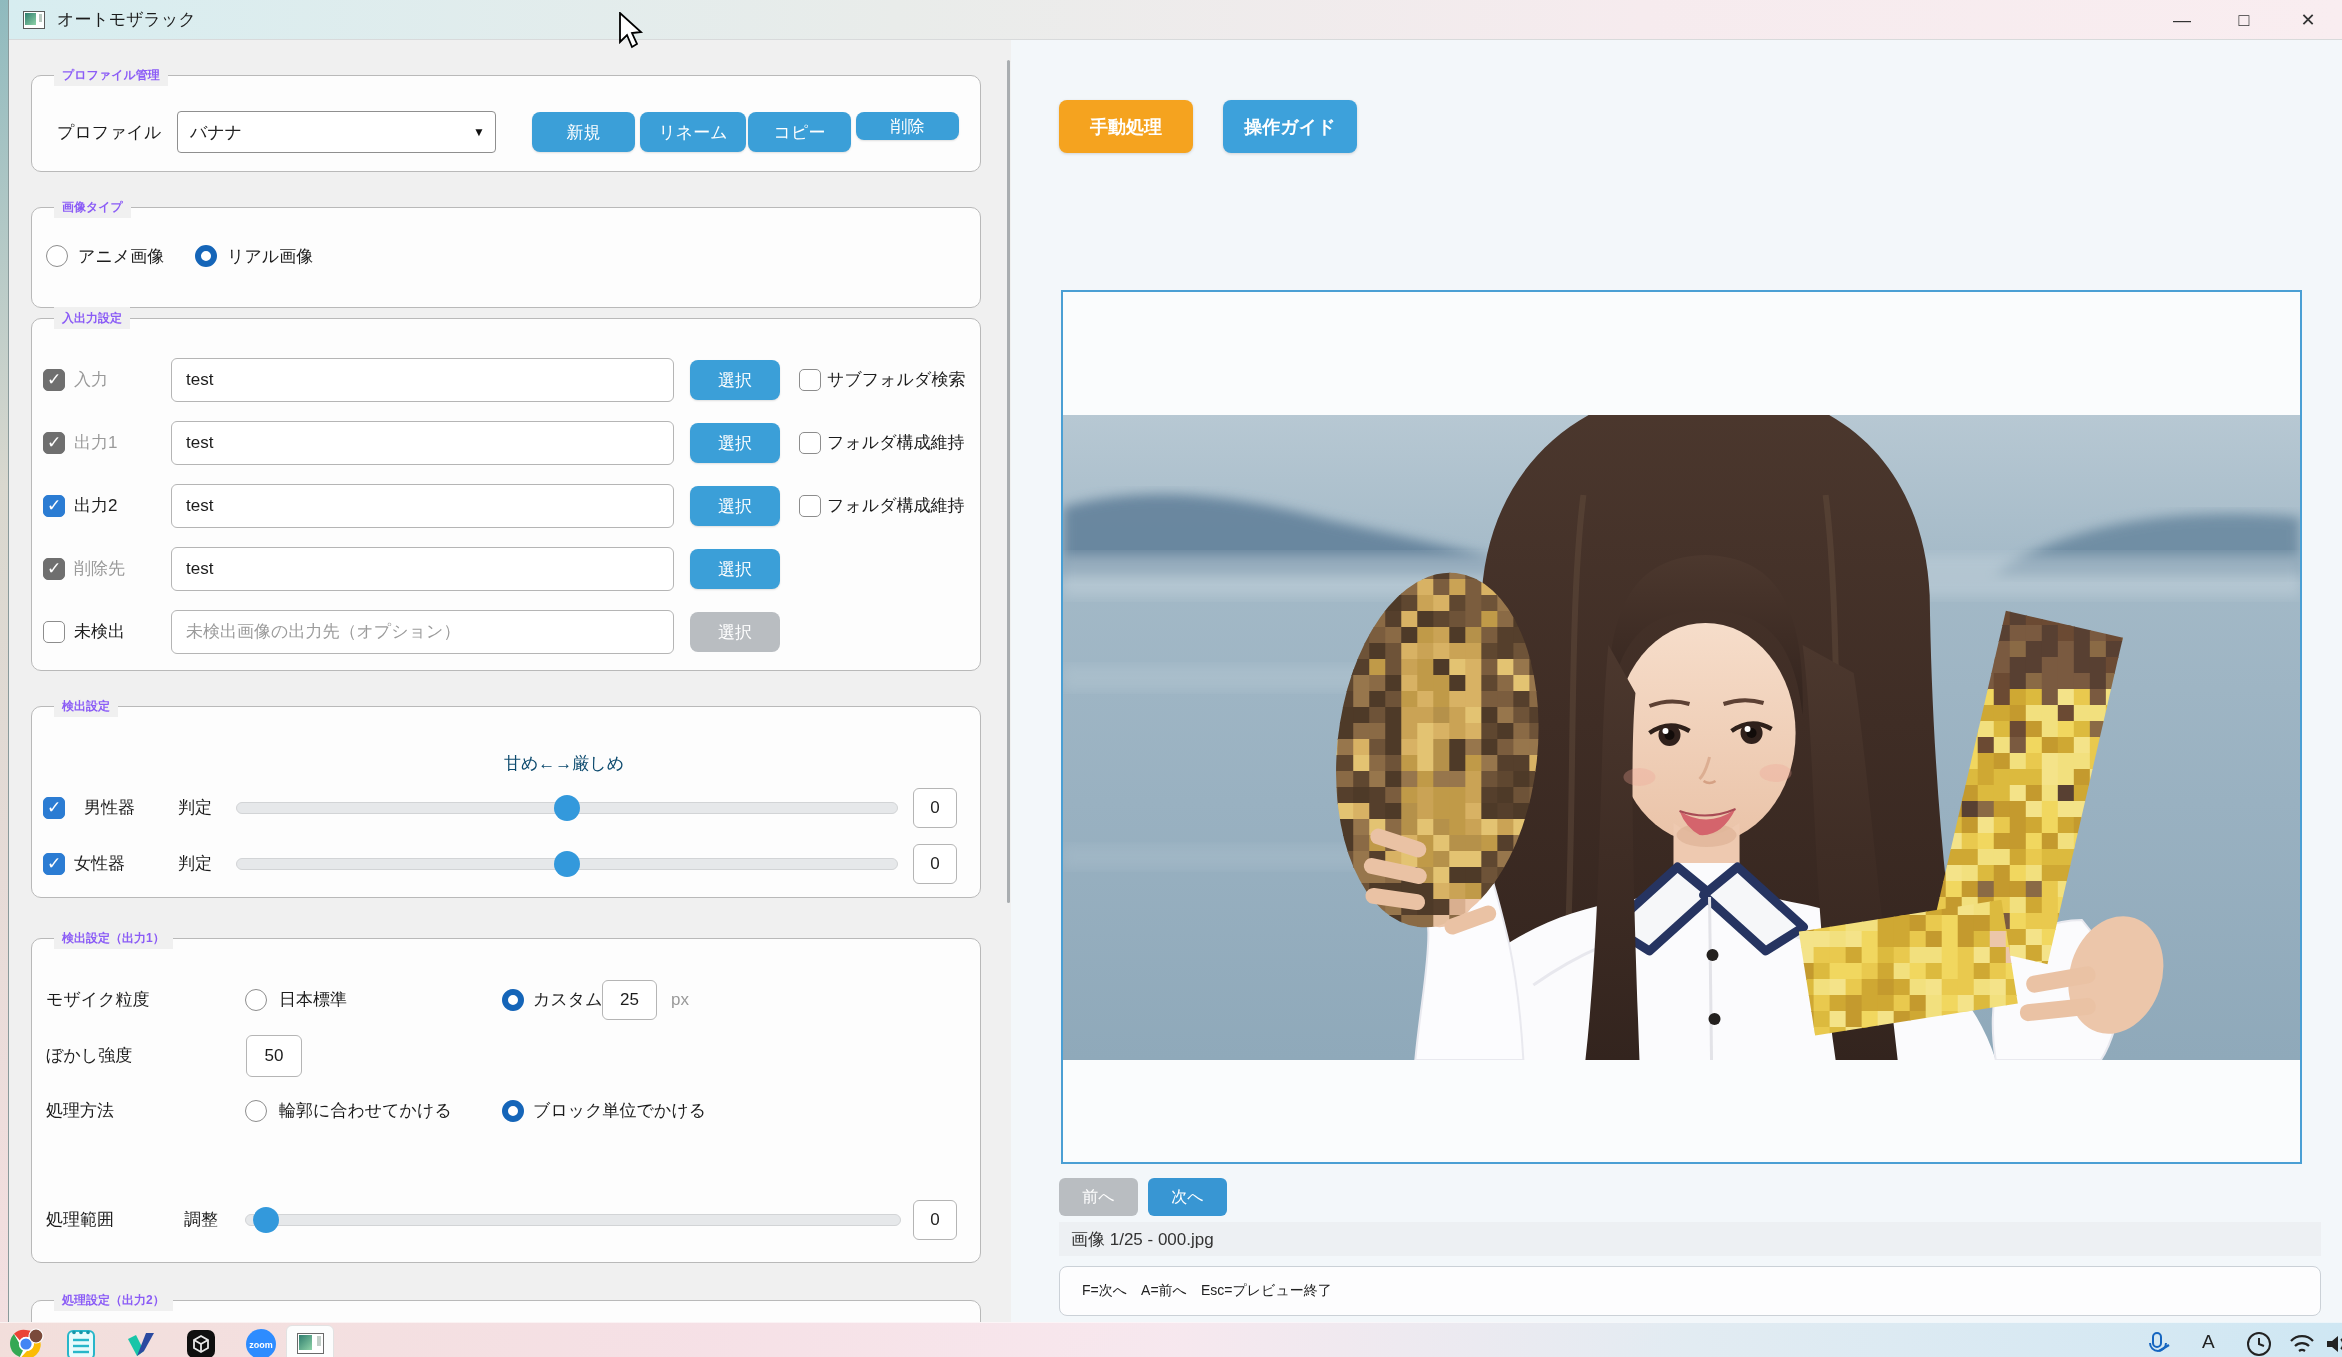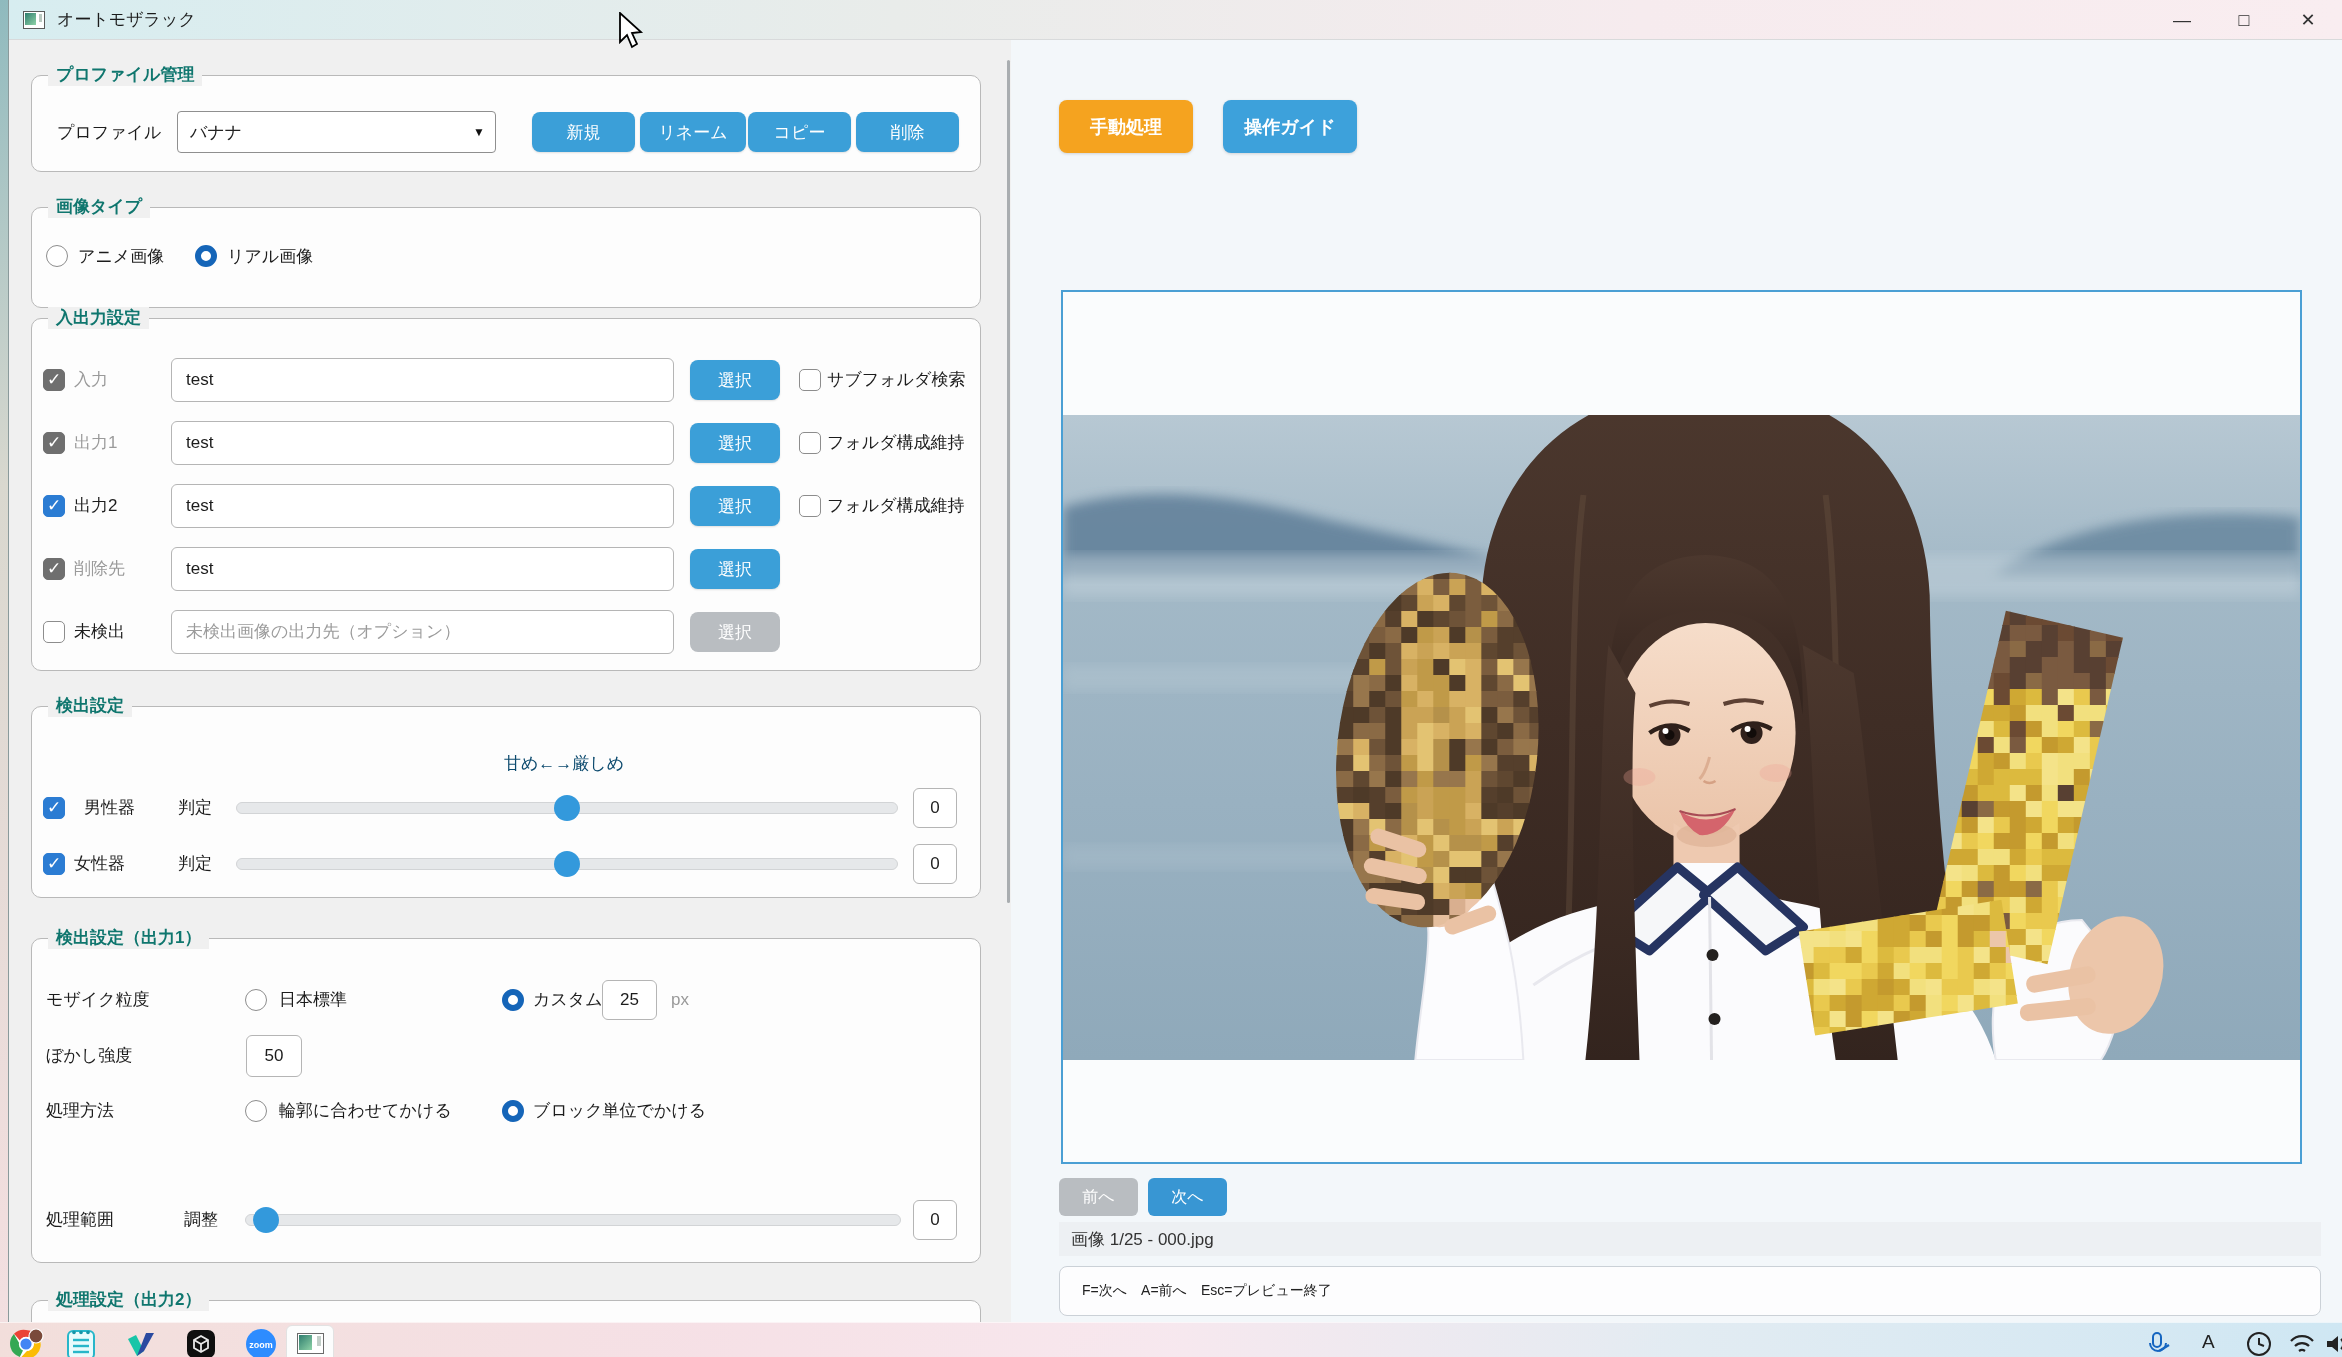--- a/index.html
+++ b/index.html
@@ -12,21 +12,21 @@
   .appicon::after{content:"";position:absolute;right:2px;top:2px;width:3px;height:8px;background:#b9c9c0}
   .wtitle{font-size:17px;margin-left:12px;color:#1b1b1b}
   .winctl{position:absolute;top:0;width:62px;height:40px;display:flex;align-items:center;justify-content:center;font-size:18px;color:#333;cursor:default}
   .ctl-min{left:2142px}.ctl-max{left:2204px}.ctl-close{left:2268px}
   .appbody{position:absolute;left:0;top:40px;width:2334px;height:1282px}
   .left-pane{position:absolute;left:0;top:0;width:1002px;height:100%;background:#f0f0f0}
   .vsep{position:absolute;left:998px;top:20px;width:3px;height:843px;background:#a9adb0;border-radius:2px}
   .right-pane{position:absolute;left:1002px;top:0;width:1332px;height:100%;background:#f3f7fa}
   
   .gbox{position:absolute;left:22px;width:950px;background:#fdfdfd;border:1.5px solid #b9b9b9;border-radius:10px}
-  .glabel{position:absolute;top:-12px;left:16px;background:#f0f0f0;padding:0 8px;font-size:17px;font-weight:700;color:#0f766e;line-height:22px}
+  .glabel{position:absolute;top:-12px;left:22px;background:#f0f0f0;padding:0 8px;font-size:12px;font-weight:700;color:#8b5cf6;line-height:22px}
   .lab{position:absolute;font-size:17px;line-height:18px;color:#1c1c1c;white-space:pre}
   .dim{color:#9a9a9a !important}
   .btn{position:absolute;border-radius:8px;background:#3b9fd8;color:#fff;display:flex;align-items:center;justify-content:center;font-size:17px;cursor:pointer;box-shadow:0 1px 2px rgba(0,0,0,.12)}
   .btn.off{background:#b9bdc1;box-shadow:none}
   .field{position:absolute;height:44px;border:1.5px solid #b5b5b5;border-radius:6px;background:#fff;font-size:17px;padding:0 14px;color:#1c1c1c;font-family:inherit}
   .field::placeholder{color:#9b9b9b}
   .combo{position:absolute;height:42px;border:1.5px solid #8f8f8f;border-radius:4px;background:#fff;display:flex;align-items:center;font-size:17px;padding:0 12px}
   .combo .carat{position:absolute;right:10px;font-size:12px;color:#111}
   .checkbox{position:absolute;width:22px;height:22px;border:1.6px solid #8d8d8d;border-radius:5px;background:#fff;cursor:pointer}
   .checkbox.on{background:#2b7cd3;border-color:#2b7cd3}
@@ -77,21 +77,21 @@
       <div class="gbox" style="top:35px;height:97px">
         <div class="glabel">プロファイル管理</div>
         <div class="lab" style="left:25px;top:48px">プロファイル</div>
         <div class="combo" style="left:145px;top:35px;width:319px">
           <span>バナナ</span>
           <span class="carat">▼</span>
         </div>
         <div class="btn" style="left:500px;top:36px;width:103px;height:40px">新規</div>
         <div class="btn" style="left:608px;top:36px;width:106px;height:40px">リネーム</div>
         <div class="btn" style="left:716px;top:36px;width:103px;height:40px">コピー</div>
-        <div class="btn" style="left:824px;top:36px;width:103px;height:40px">削除</div>
+        <div class="btn" style="left:824px;top:36px;width:103px;height:28px">削除</div>
       </div>
 
       <div class="gbox" style="top:167px;height:101px">
         <div class="glabel">画像タイプ</div>
         <div class="radio" style="left:14px;top:37px"></div>
         <div class="lab" style="left:46px;top:40px">アニメ画像</div>
         <div class="radio on" style="left:163px;top:37px"></div>
         <div class="lab" style="left:195px;top:40px">リアル画像</div>
       </div>
 

